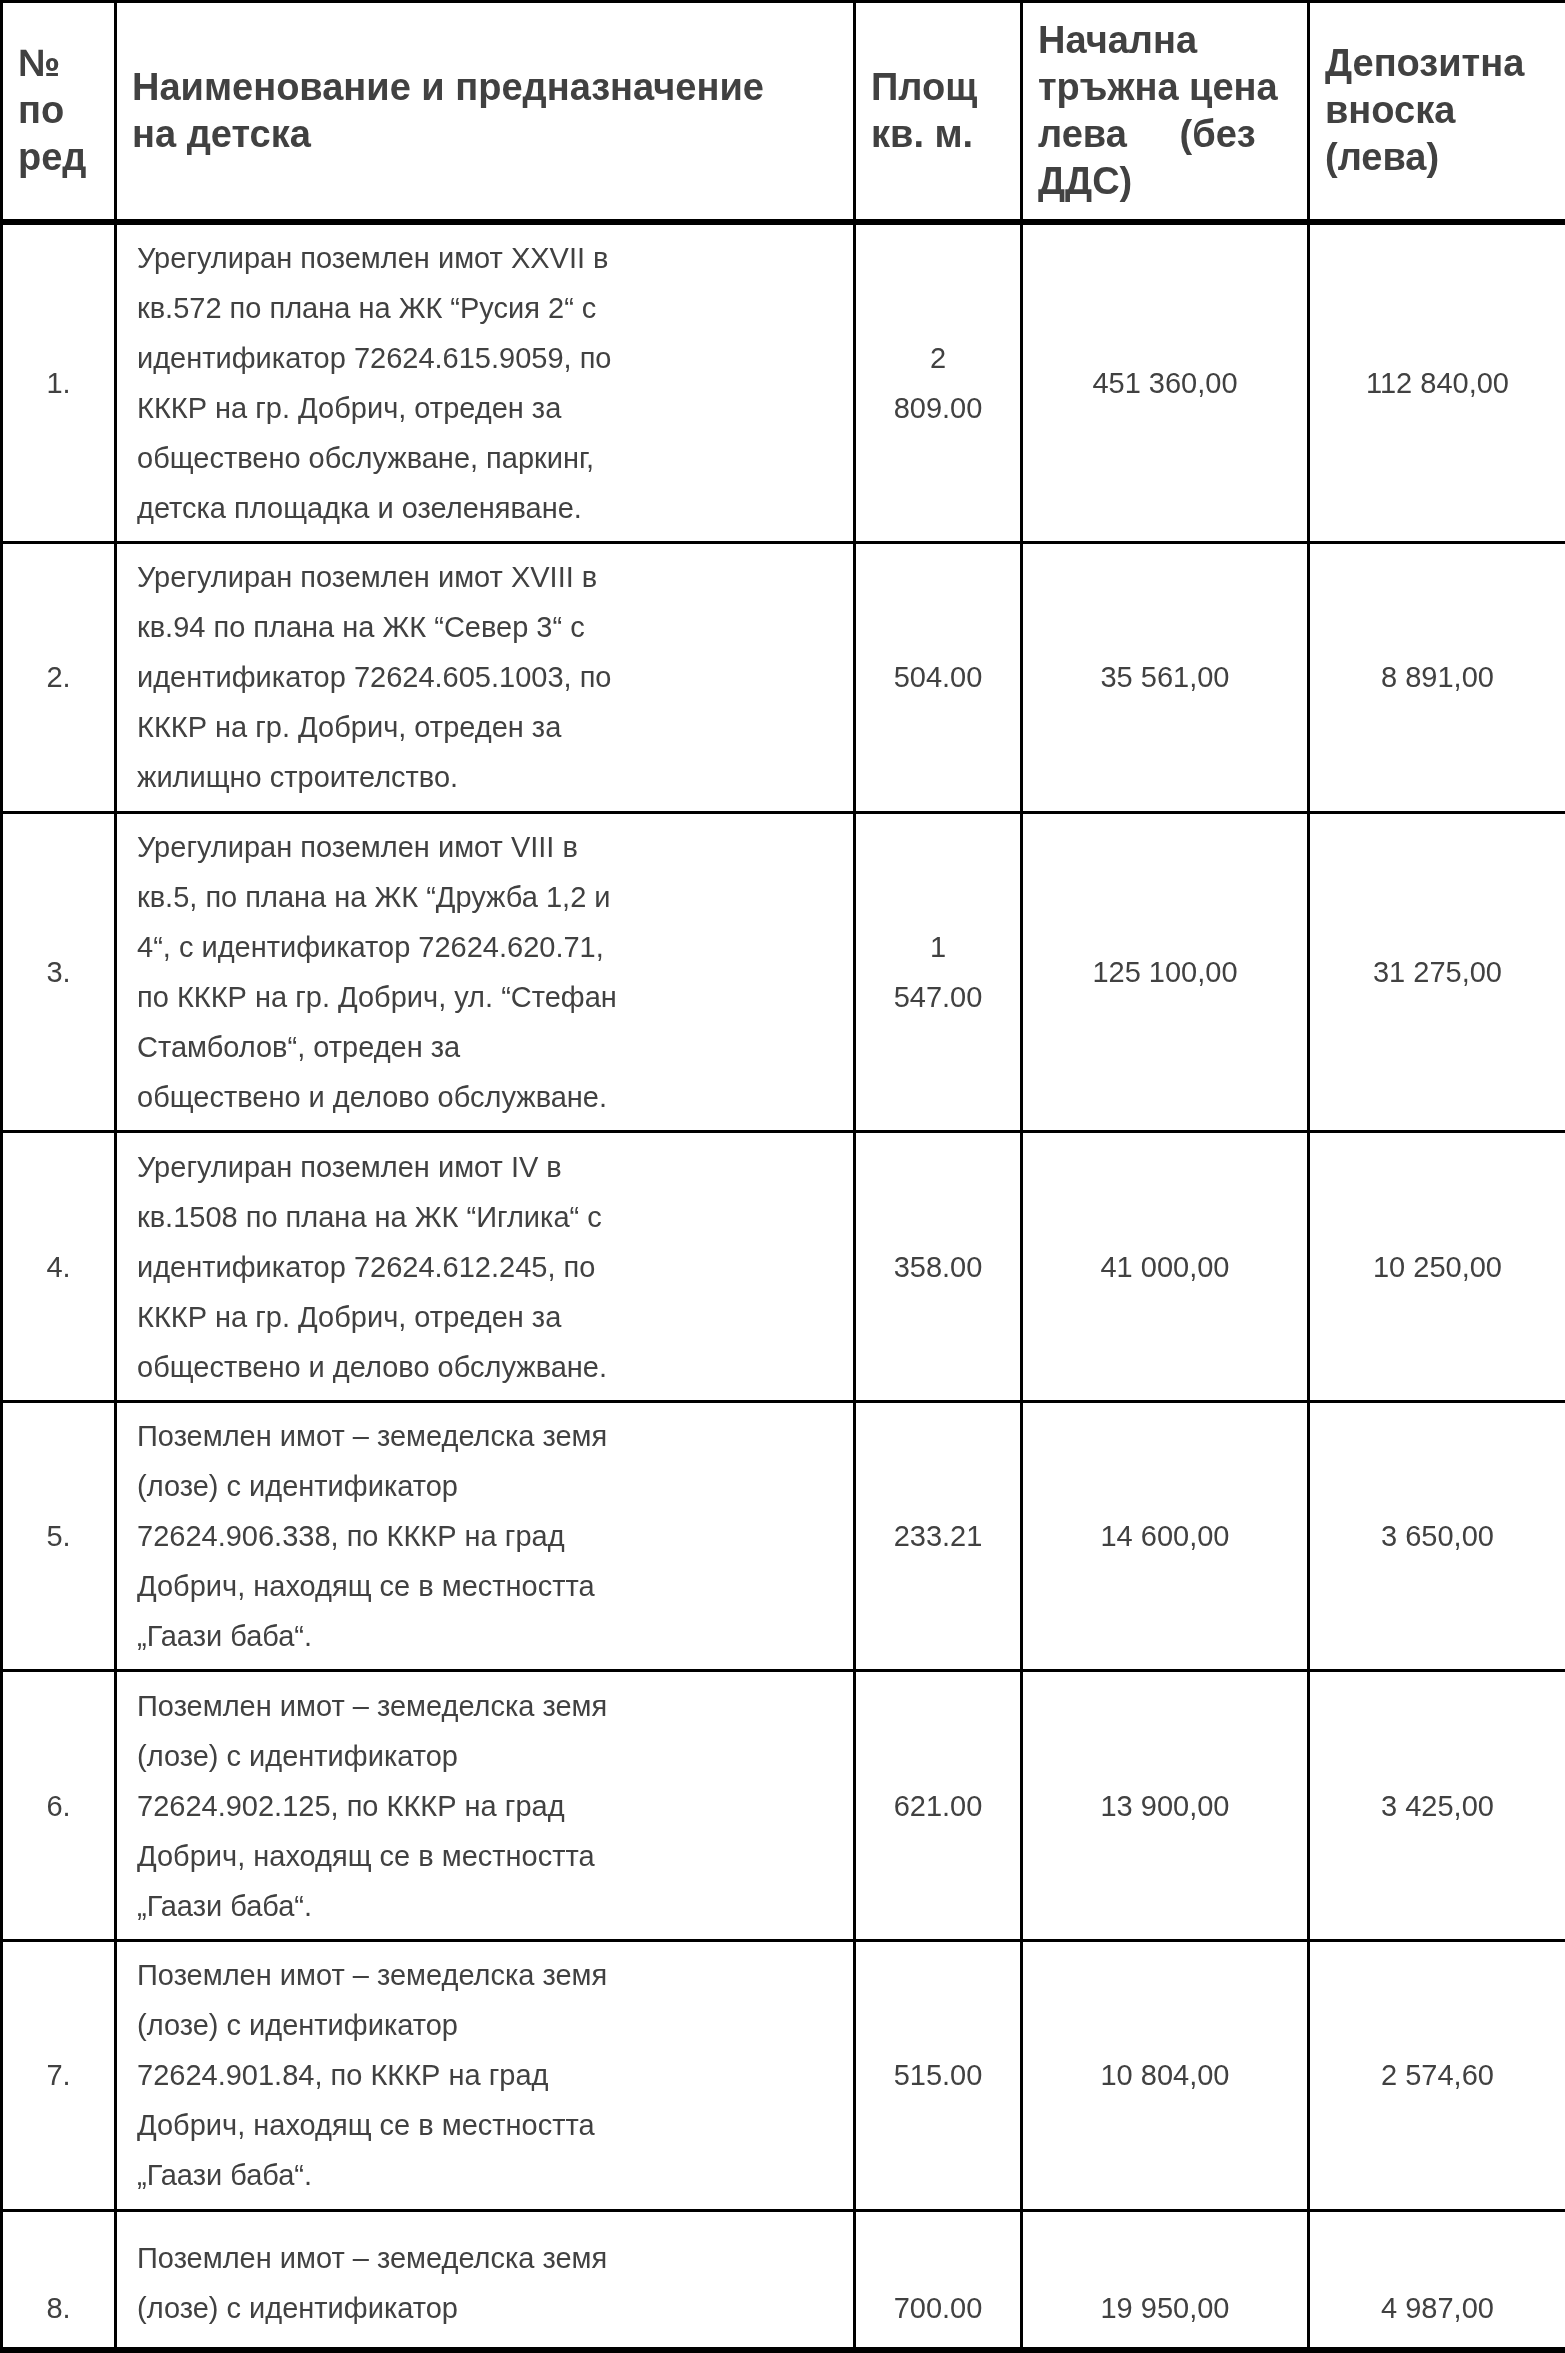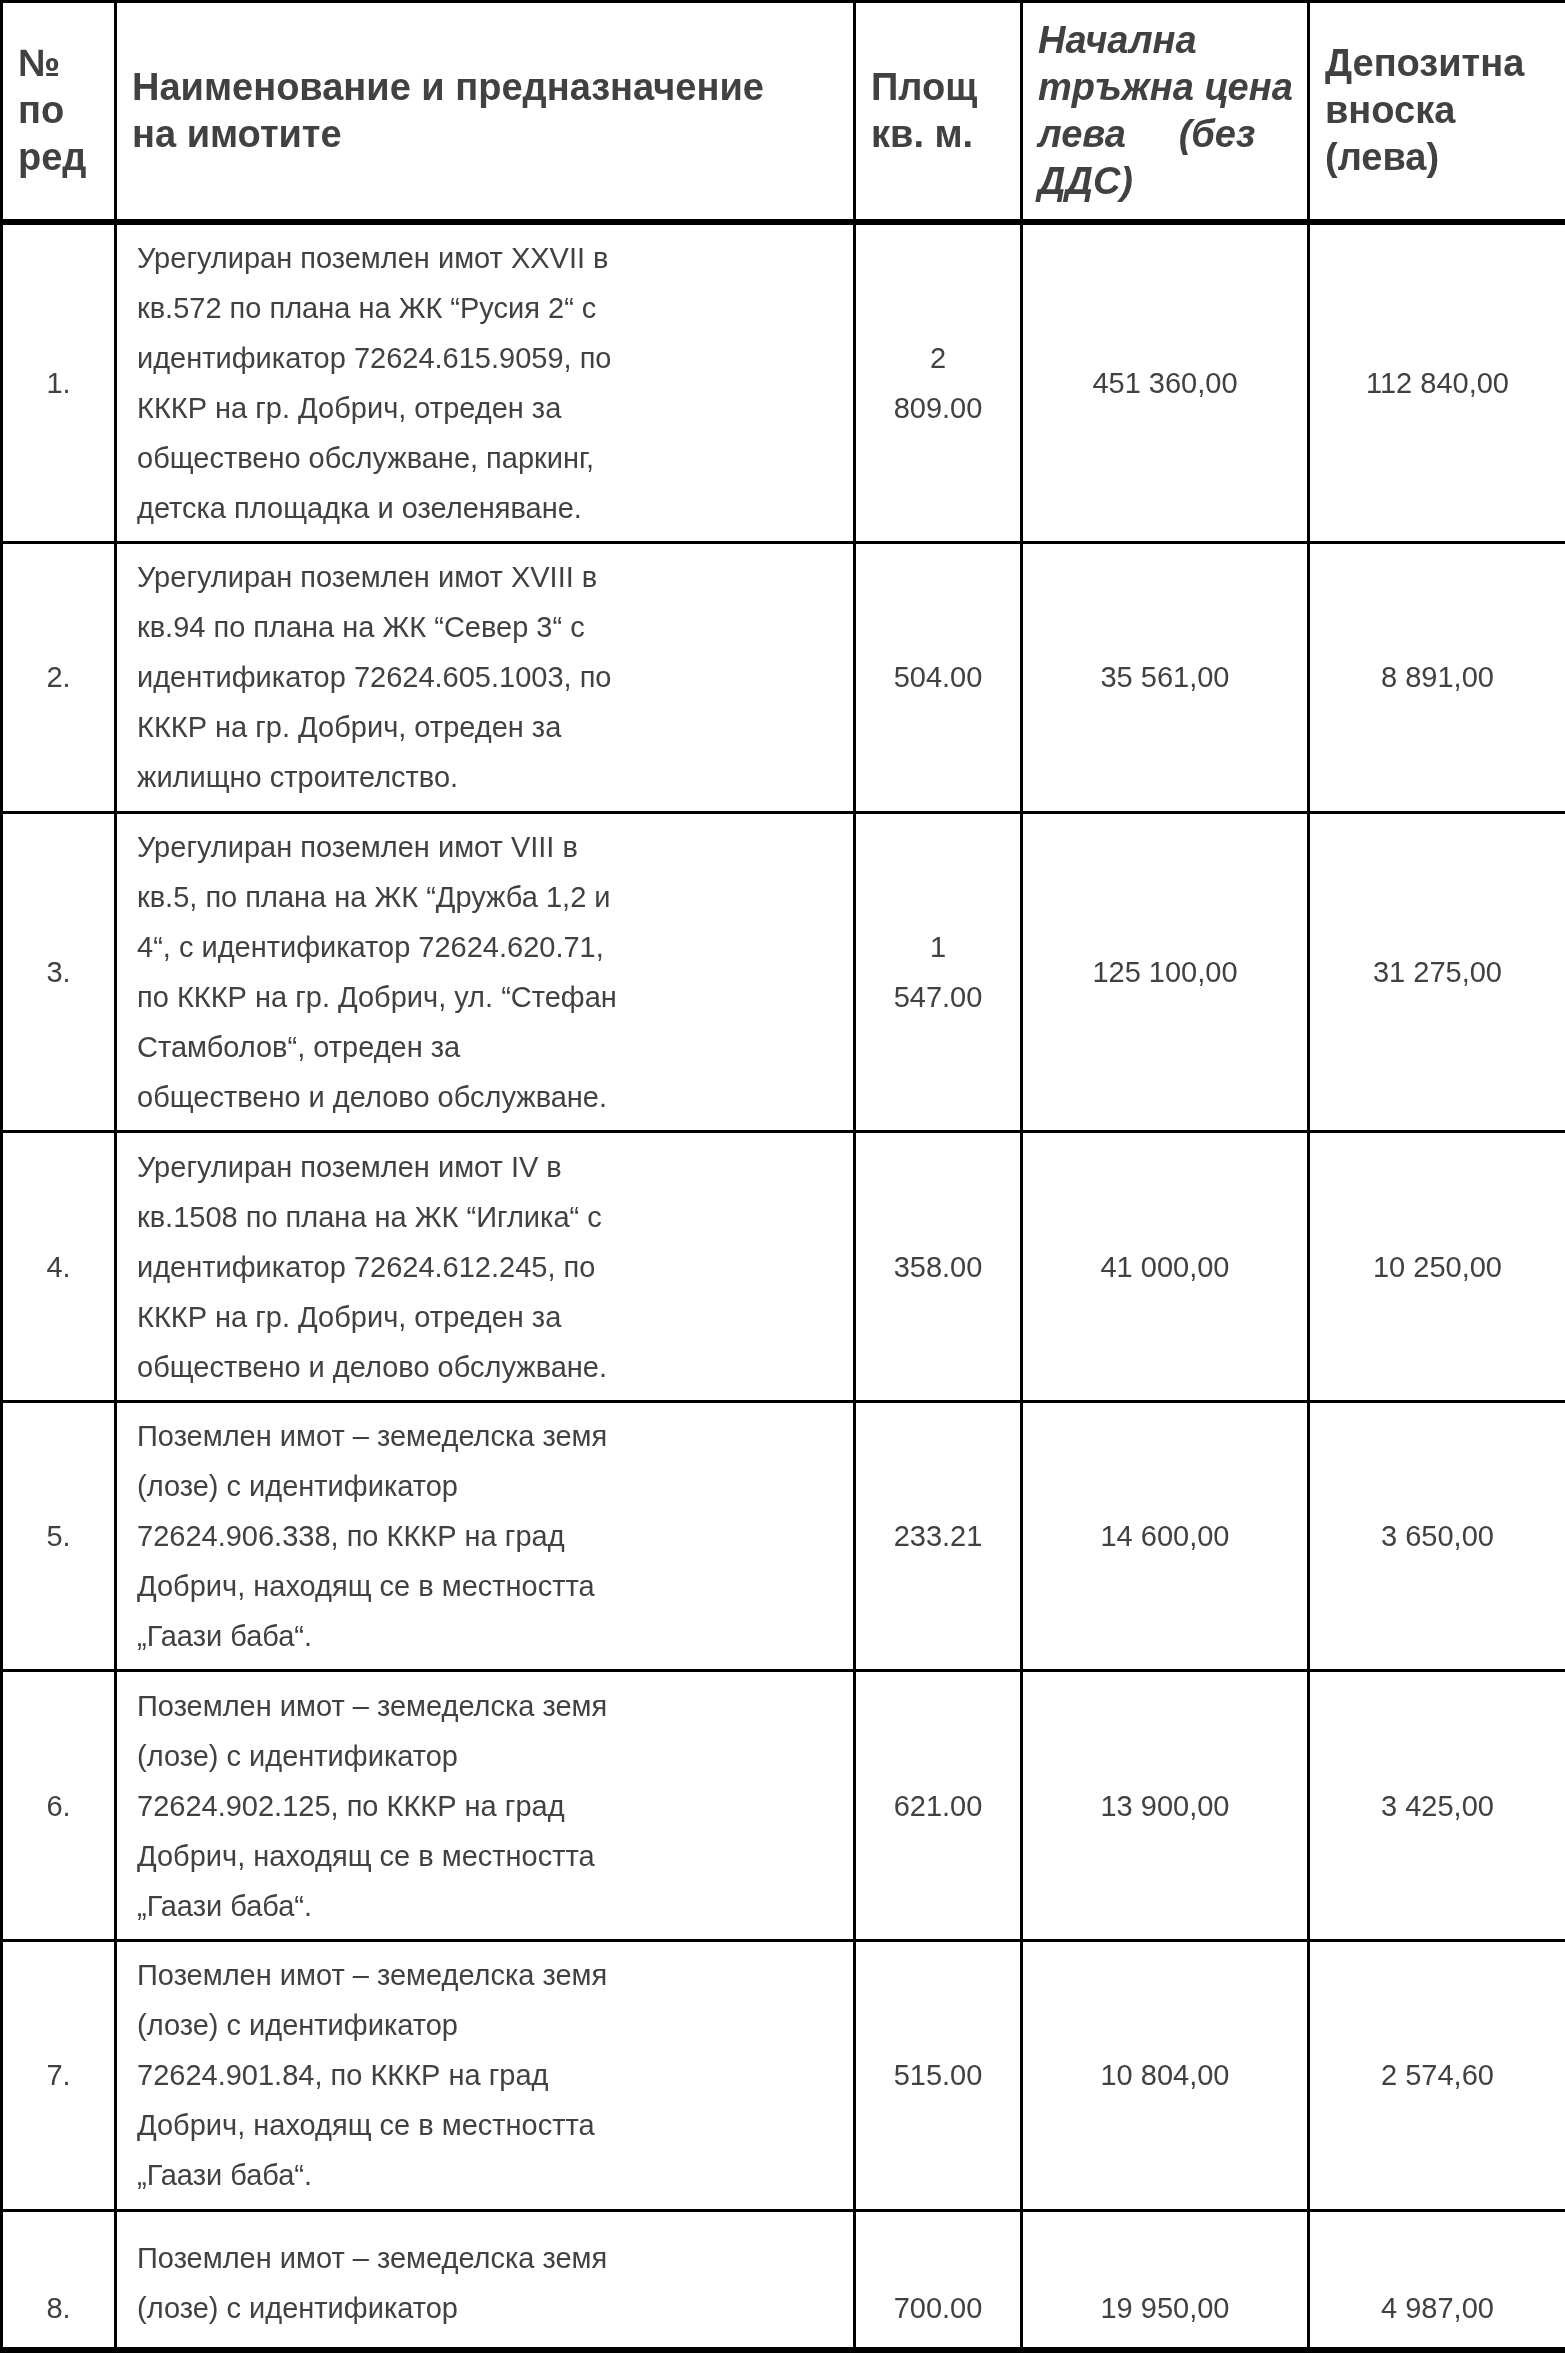--- a/index.html
+++ b/index.html
@@ -28,21 +28,21 @@
   
   table.props thead th {
     border-bottom-width: 6.6px;
     font-weight: bold;
     font-size: 38px;
     line-height: 47px;
     text-align: left;
     padding: 8.3px 6.6px 8.3px 15px;
   }
   th.col-name { padding-left: 20px; }
-  th.col-price { padding-right: 11.6px; font-style: italic; }
+  th.col-price { padding-right: 11.6px; }
   
   table.props td {
     font-size: 29px;
     line-height: 50px;
   }
   td.cell-num {
     text-align: center;
     padding: 5px 3.3px;
   }
   td.cell-name {
@@ -75,21 +75,21 @@
     <col style="width:167px">
     <col style="width:287px">
     <col style="width:258px">
   </colgroup>
   <thead>
     <tr style="height:220px">
       <th class="col-num">№
 по
 ред</th>
       <th class="col-name">Наименование и предназначение
-на имотите</th>
+на детска</th>
       <th class="col-area">Площ
 кв. м.</th>
       <th class="col-price">Начална
 тръжна цена
 лева&nbsp;&nbsp;&nbsp;&nbsp;&nbsp;(без
 ДДС)</th>
       <th class="col-deposit">Депозитна
 вноска
 (лева)</th>
     </tr>

